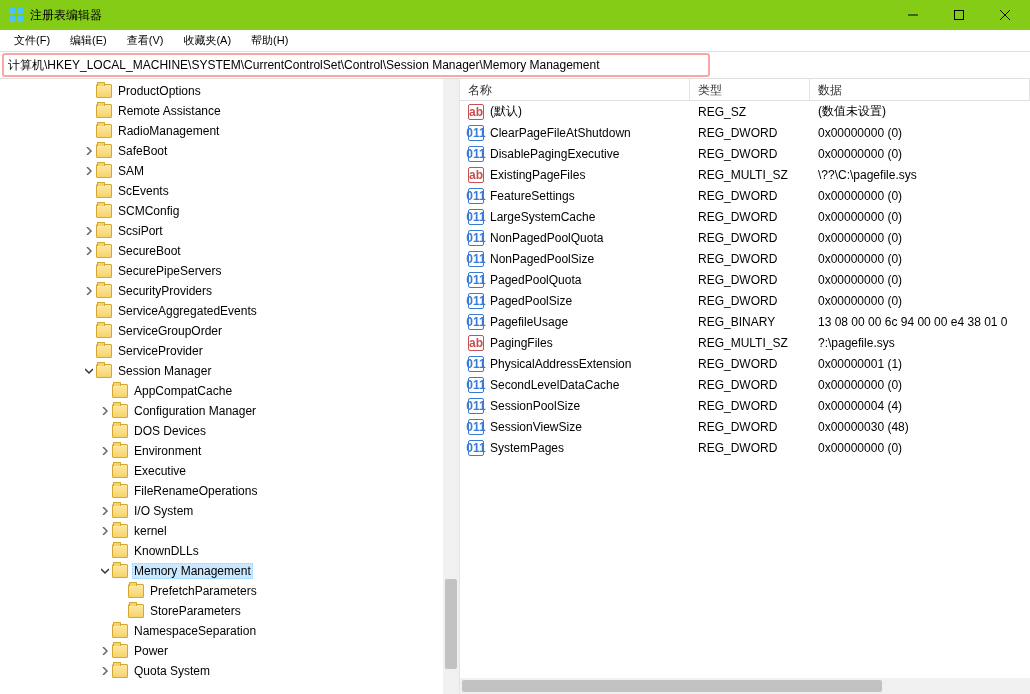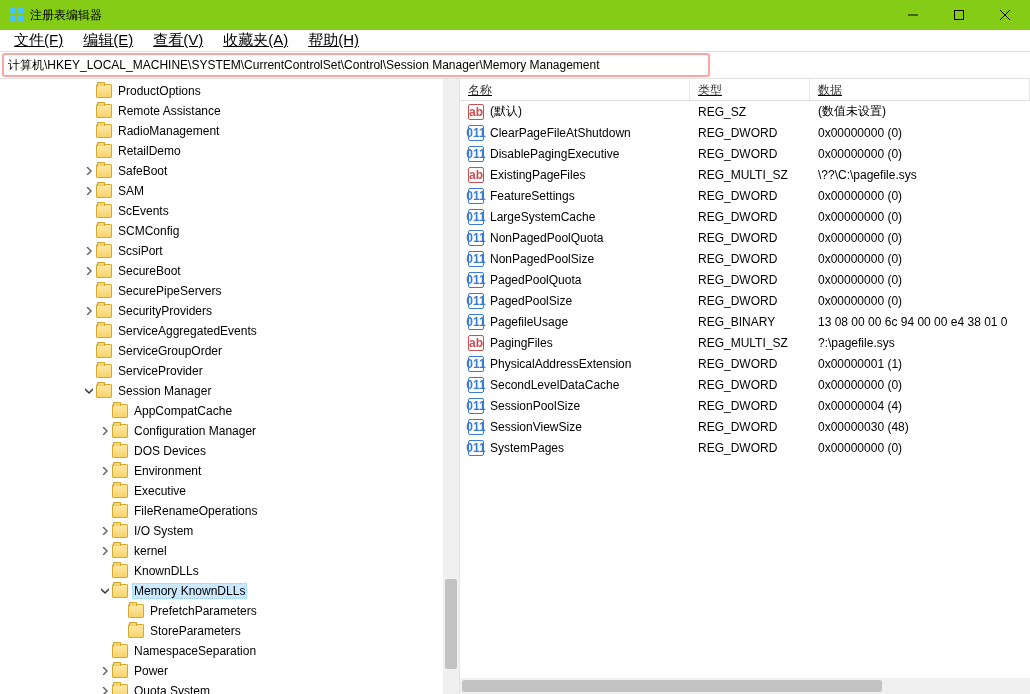--- a/index.html
+++ b/index.html
@@ -36,23 +36,22 @@
     width: 46px; height: 30px;
     display: flex; align-items: center; justify-content: center;
     font-size: 10px;
   }
   
   .menubar {
     height: 22px;
     display: flex;
     align-items: center;
     padding: 0 6px;
-    font-size: 15px;
+    font-size: 11px;
     border-bottom: 1px solid #e0e0e0;
-    text-decoration: underline;
   }
   .menubar .menu-item {
     padding: 2px 8px;
     margin-right: 4px;
   }
   
   .addressbar {
     height: 24px;
     display: flex;
     align-items: center;
@@ -144,21 +143,20 @@
     flex-direction: column;
     overflow: hidden;
     position: relative;
   }
   .list-header {
     display: flex;
     height: 22px;
     border-bottom: 1px solid #e0e0e0;
     background: #fff;
     font-size: 12px;
-    text-decoration: underline;
   }
   .list-header .col {
     padding: 3px 8px;
     border-right: 1px solid #e5e5e5;
     color: #333;
   }
   .col-name { width: 230px; }
   .col-type { width: 120px; }
   .col-data { flex: 1; }
   .list-body {
@@ -270,26 +268,20 @@
             <span class="label">Remote Assistance</span>
           </div>
           <div class="tree-row">
             <span class="indent" style="width: 78px;"></span>
             <span class="chevron empty"></span>
             <span class="folder-icon"></span>
             <span class="label">RadioManagement</span>
           </div>
           <div class="tree-row">
             <span class="indent" style="width: 78px;"></span>
-            <span class="chevron empty"></span>
-            <span class="folder-icon"></span>
-            <span class="label">RetailDemo</span>
-          </div>
-          <div class="tree-row">
-            <span class="indent" style="width: 78px;"></span>
             <span class="chevron">
               <svg width="8" height="8" viewBox="0 0 8 8">
                 <path d="M2 0 L6 4 L2 8" fill="none" stroke="#666" stroke-width="1.5"></path>
               </svg>
             </span>
             <span class="folder-icon"></span>
             <span class="label">SafeBoot</span>
           </div>
           <div class="tree-row">
             <span class="indent" style="width: 78px;"></span>
@@ -448,21 +440,21 @@
             <span class="label">KnownDLLs</span>
           </div>
           <div class="tree-row selected">
             <span class="indent" style="width: 94px;"></span>
             <span class="chevron">
               <svg width="8" height="8" viewBox="0 0 8 8">
                 <path d="M0 2 L4 6 L8 2" fill="none" stroke="#333" stroke-width="1.5"></path>
               </svg>
             </span>
             <span class="folder-icon"></span>
-            <span class="label">Memory KnownDLLs</span>
+            <span class="label">Memory Management</span>
           </div>
           <div class="tree-row">
             <span class="indent" style="width: 110px;"></span>
             <span class="chevron empty"></span>
             <span class="folder-icon"></span>
             <span class="label">PrefetchParameters</span>
           </div>
           <div class="tree-row">
             <span class="indent" style="width: 110px;"></span>
             <span class="chevron empty"></span>

